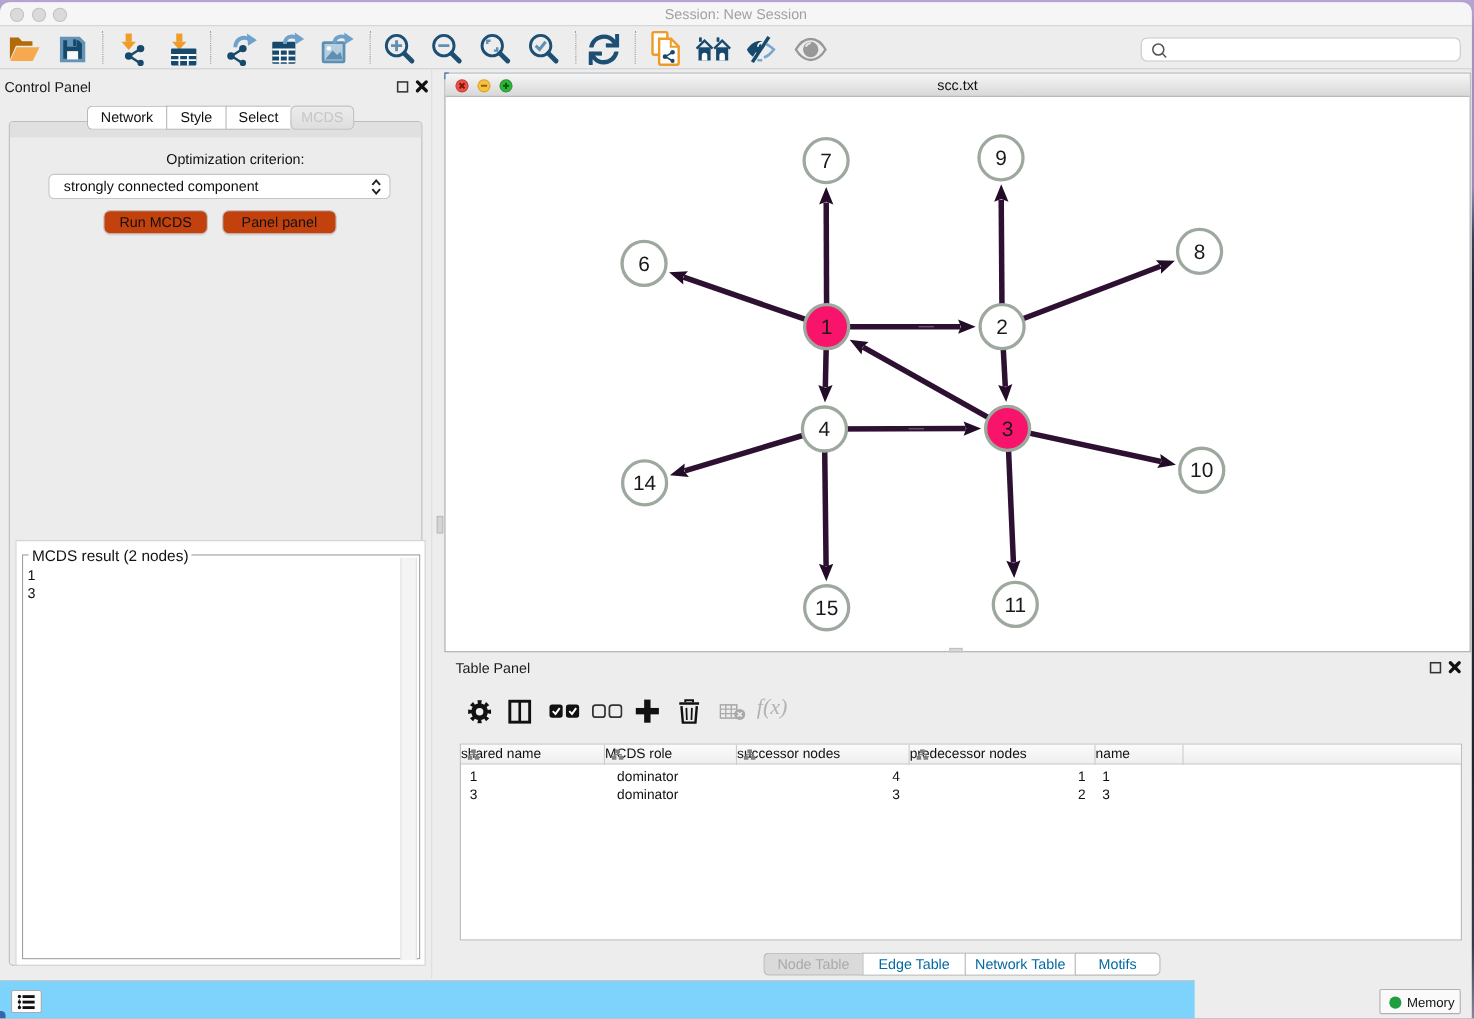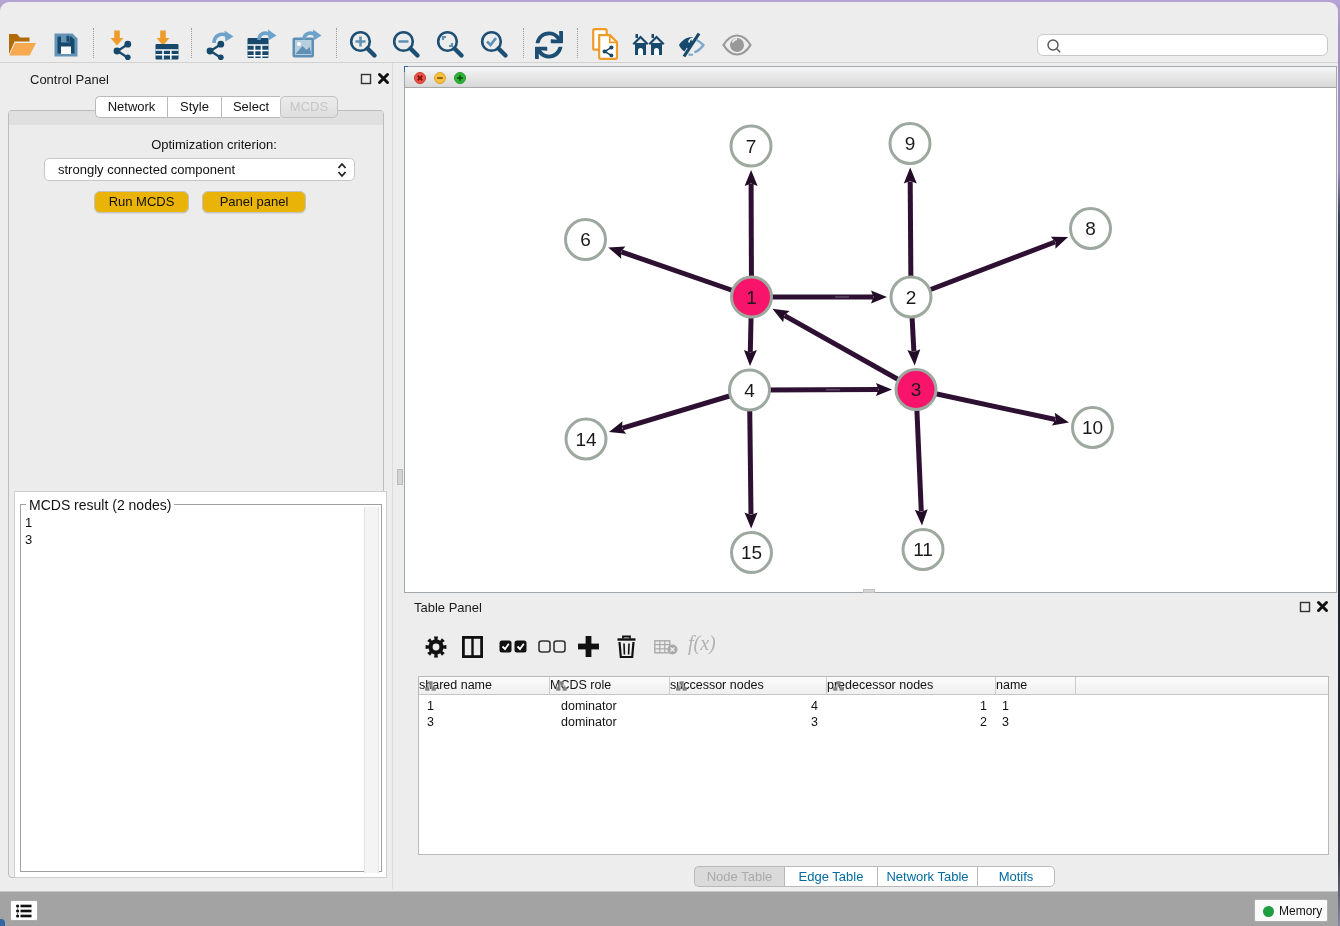--- a/index.html
+++ b/index.html
@@ -9,52 +9,58 @@
 #win { position:absolute; left:0; top:2px; width:1338px; height:924px; background:#ededed; border-radius:9px 9px 0 0; overflow:hidden; }
 
 #titlebar { position:absolute; left:0; top:0; width:1338px; height:22px; background:#f6f6f6; border-bottom:1px solid #c9c9c9; }
 .tl { position:absolute; top:5px; width:13px; height:13px; border-radius:50%; background:#dadada; border:1px solid #c2c2c2; }
 #title-text { position:absolute; top:3px; left:0; width:1338px; text-align:center; font-size:13px; color:#a2a2a2; }
 
 #toolbar { position:absolute; left:0; top:22px; width:1338px; height:39px; background:#ededed; border-bottom:1px solid #d2d2d2; }
 .sep { position:absolute; top:4px; height:30px; width:0; border-left:1px dotted #9a9a9a; }
 #searchbox { position:absolute; left:1037px; top:10px; width:291px; height:22px; background:#fff; border:1px solid #c9c9c9; border-radius:6px; }
 
-#cp-title { position:absolute; left:30px; top:70px; font-size:13px; color:#1a1a1a; }
+#cp-title { position:absolute; left:4px; top:70px; font-size:13px; color:#1a1a1a; }
 .panehead-ico { position:absolute; }
 #cp-tabs { position:absolute; left:79px; top:94px; height:22px; z-index:3; }
-.tab { position:absolute; top:0; height:22px; background:#fff; border:1px solid #b9b9b9; border-right:none; font-size:13px; color:#111; text-align:center; line-height:20px;margin-left:16px; }
+.tab { position:absolute; top:0; height:22px; background:#fff; border:1px solid #b9b9b9; border-right:none; font-size:13px; color:#111; text-align:center; line-height:20px; }
 #cp-pane { position:absolute; left:8px; top:108px; width:376px; height:768px; background:#ececec; border:1px solid #bdbdbd; border-radius:4px; }
 #opt-label { position:absolute; left:8px; top:135px; width:412px; text-align:center; font-size:13px; color:#111; }
 #cp-select { position:absolute; left:44px; top:156px; width:311px; height:23px; background:#fff; border:1px solid #c6c6c6; border-radius:5px; font-size:13px; color:#111; line-height:21px; padding-left:13px; }
-.btn { position:absolute; height:22px; background:#eab308; border:1px solid #c3c3c3; border-radius:6px; font-size:13px; color:#111; text-align:center; line-height:20px; box-shadow:0 1px 0 rgba(0,0,0,0.08); }
+.btn { position:absolute; height:22px; background:#c2410c; border:1px solid #c3c3c3; border-radius:6px; font-size:13px; color:#111; text-align:center; line-height:20px; box-shadow:0 1px 0 rgba(0,0,0,0.08); }
 #result-box { position:absolute; left:14px; top:489px; width:373px; height:387px; background:#fff; border:1px solid #cfcfcf; }
 #fieldset { position:absolute; left:5px; top:12px; width:362px; height:368px; border:1px solid #a0a0a0; }
 #fieldset-legend { position:absolute; left:5px; top:-8px; background:#fff; padding:0 3px; font-size:14px; color:#111; }
 #result-scroll { position:absolute; right:2px; top:2px; width:15px; height:366px; background:#f4f4f4; border-left:1px solid #e2e2e2; border-right:1px solid #e2e2e2; }
 #v-divline { position:absolute; left:392px; top:61px; width:1px; height:826px; background:#dcdcdc; }
 
 #netwin { position:absolute; left:404px; top:64px; width:933px; height:527px; background:#fff; border:1px solid #a2a7ab; }
 #nettitle { position:absolute; left:0; top:0; width:931px; height:21px; background:linear-gradient(#f6f6f6,#d8d8d8); border-bottom:1px solid #a8a8a8; }
 #nettitle-text { position:absolute; left:0; top:3px; width:931px; text-align:center; font-size:13px; color:#111; }
 .mac { position:absolute; top:5px; width:12px; height:12px; border-radius:50%; }
 
 #tp-title { position:absolute; left:414px; top:598px; font-size:13px; color:#1a1a1a; }
 #table { position:absolute; left:418px; top:674px; width:911px; height:179px; background:#fff; border:1px solid #b9b9b9; }
 #thead { position:absolute; left:0; top:0; width:909px; height:18px; background:linear-gradient(#fbfbfb,#efefef); border-bottom:1px solid #c6c6c6; }
 .th { position:absolute; top:0; height:18px; font-size:12.5px; color:#111; line-height:17px; border-right:1px solid #cccccc; }
 .td { position:absolute; font-size:12.5px; color:#111; height:16px; line-height:16px; }
 #btabs { position:absolute; left:0; top:864px; height:21px; }
 .btab { position:absolute; top:0; height:21px; background:#fff; border:1px solid #b9b9b9; border-right:none; font-size:13px; color:#0369a1; text-align:center; line-height:19px; }
 
-#statusbar { position:absolute; left:0; top:889px; width:1338px; height:35px; background:#a3a3a3; border-top:1px solid #c6c6c6; }
+#statusbar { position:absolute; left:0; top:889px; width:1086px; height:35px; background:#7dd3fc; border-top:1px solid #c6c6c6; }
 </style>
 </head>
 <body>
 <div id="win">
+  <div id="titlebar">
+    <div class="tl" style="left:9px;"></div>
+    <div class="tl" style="left:29px;"></div>
+    <div class="tl" style="left:48px;"></div>
+    <div id="title-text">Session: New Session</div>
+  </div>
   <div id="toolbar">
 
     <svg class="abs" style="left:7px;top:6px;" width="30" height="28" viewBox="0 0 30 28">
       <path d="M2 4 L10 4 L13 7.5 L22.5 7.5 L22.5 11.5 L7.5 11.5 L2 24 Z" fill="#b16b09"></path>
       <path d="M8 13 L29 13 L22.7 25.5 L2.2 25.5 Z" fill="#f6a94e"></path>
     </svg>
 
     <svg class="abs" style="left:53px;top:8px;" width="26" height="26" viewBox="0 0 26 26">
       <path d="M1.5 1.5 H19.5 L24.5 6.5 V24.5 H1.5 Z" fill="#6493b6"></path>
       <path d="M4.5 4.5 H18.3 L21.5 7.7 V21.5 H4.5 Z" fill="#17496c"></path>
@@ -255,20 +261,21 @@
       <div class="mac" style="left:29px; background:#f6c140; border:1px solid #daa22a;">
           <svg width="10" height="10" viewBox="0 0 10 10" style="position:absolute;left:0;top:0;">
             <path d="M2.2 5 L7.8 5" stroke="#95600a" stroke-width="1.8"></path>
           </svg>
         </div>
       <div class="mac" style="left:49px; background:#30b33a; border:1px solid #27962f;">
           <svg width="10" height="10" viewBox="0 0 10 10" style="position:absolute;left:0;top:0;">
             <path d="M2.2 5 L7.8 5 M5 2.2 L5 7.8" stroke="#0b5e0b" stroke-width="1.8"></path>
           </svg>
         </div>
+      <div id="nettitle-text">scc.txt</div>
     </div>
     <svg id="graph" width="931" height="504" style="position:absolute;left:0;top:21px;">
 <g stroke="#2e1132" stroke-width="5">
   <line x1="346.5" y1="209.0" x2="346.1" y2="96.0"></line>
   <line x1="346.5" y1="209.0" x2="216.4" y2="163.9"></line>
   <line x1="346.5" y1="209.0" x2="468.0" y2="209.0"></line>
   <line x1="346.5" y1="209.0" x2="345.3" y2="264.0"></line>
   <line x1="506.0" y1="209.0" x2="505.2" y2="93.5"></line>
   <line x1="506.0" y1="209.0" x2="650.0" y2="154.0"></line>
   <line x1="506.0" y1="209.0" x2="508.9" y2="263.6"></line>

